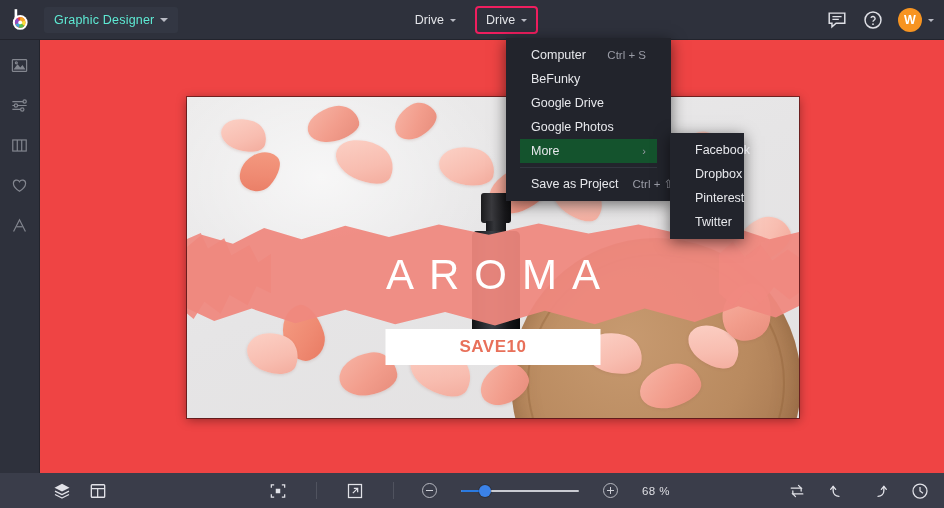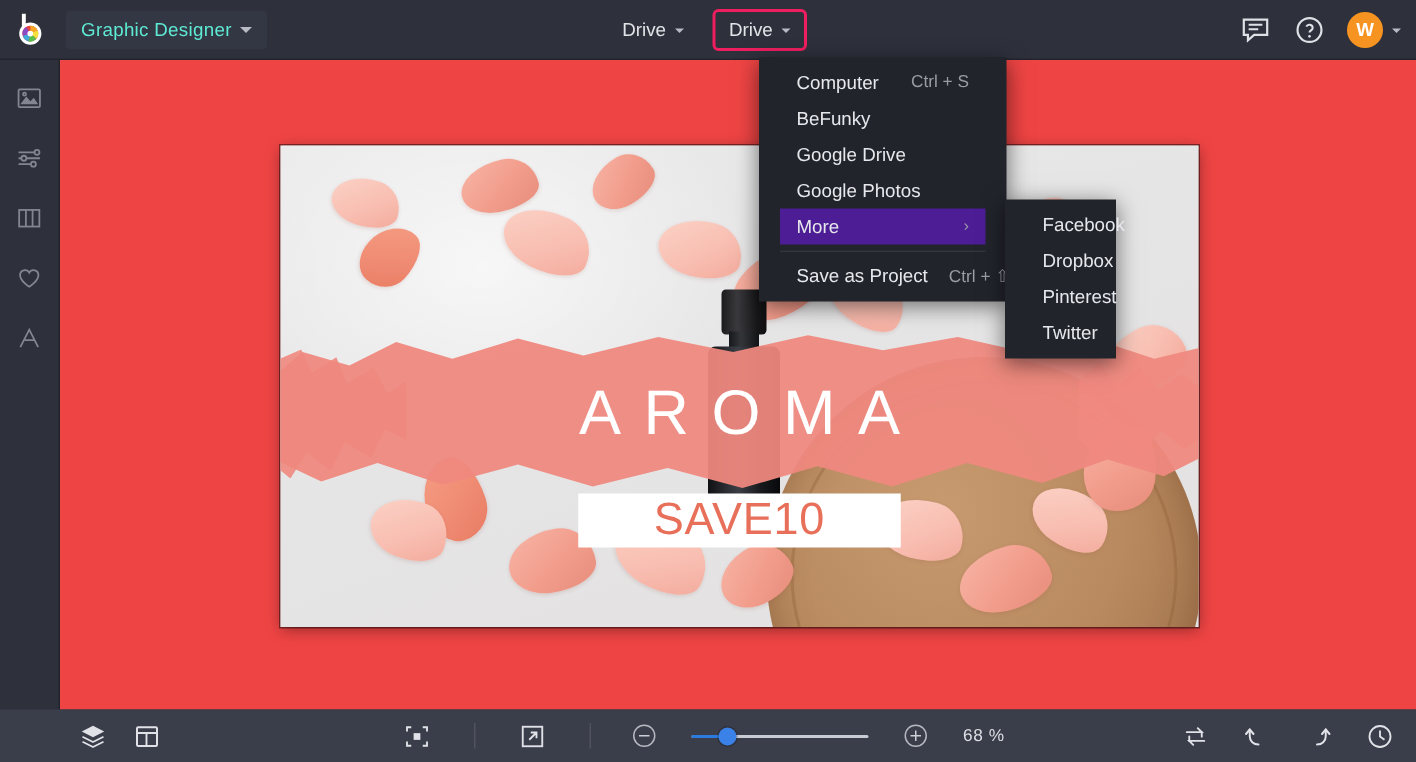--- a/index.html
+++ b/index.html
@@ -180,36 +180,36 @@
     text-align: center; color: #ffffff;
     font-size: 13.5px; letter-spacing: 3.6px; font-weight: 400;
     text-indent: 3.6px;
   }
   .coupon {
     position: absolute; left: 50%; top: 232px; transform: translateX(-50%);
     width: 215px; height: 36px; background: #ffffff;
     display: flex; align-items: center; justify-content: center;
   }
   .coupon span {
-    color: #e8705a; font-size: 30px; font-weight: normal; letter-spacing: .5px;
+    color: #e8705a; font-size: 17px; font-weight: bold; letter-spacing: .5px;
   }
 
   
   .dropdown {
     position: absolute; background: #22242c;
     box-shadow: 0 3px 14px rgba(0,0,0,.55);
     padding: 5px 14px; z-index: 50;
   }
   #save-menu { left: 506px; top: 38px; width: 165px; }
   #more-submenu { left: 670px; top: 133px; width: 74px; z-index: 60; }
   .mi {
     height: 24px; padding: 0 11px; display: flex; align-items: center;
     color: #e7e8ec; font-size: 12.5px; cursor: pointer; white-space: nowrap;
   }
-  .mi.sel { background: #4c1d95; }
+  .mi.sel { background: #14532d; }
   .mi .label { flex: 1; }
   .mi .short { color: #9a9ca6; font-size: 11.5px; margin-left: 14px; }
   .mi .arrow { color: #9a9ca6; font-size: 11px; margin-left: 10px; }
   .mi-div { height: 1px; background: #32353f; margin: 4px 0; }
 
   
   .bottombar {
     position: absolute; left: 0; bottom: 0; width: 944px; height: 35px;
     background: #3a3d4a;
     display: flex; align-items: center;

